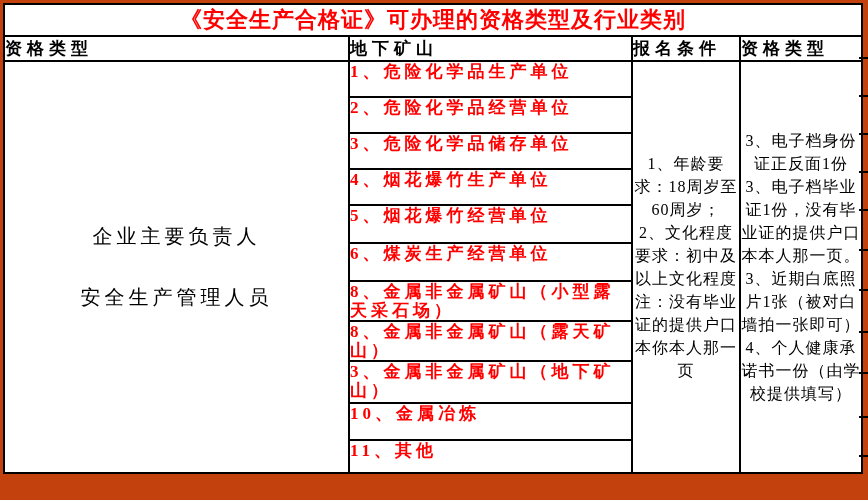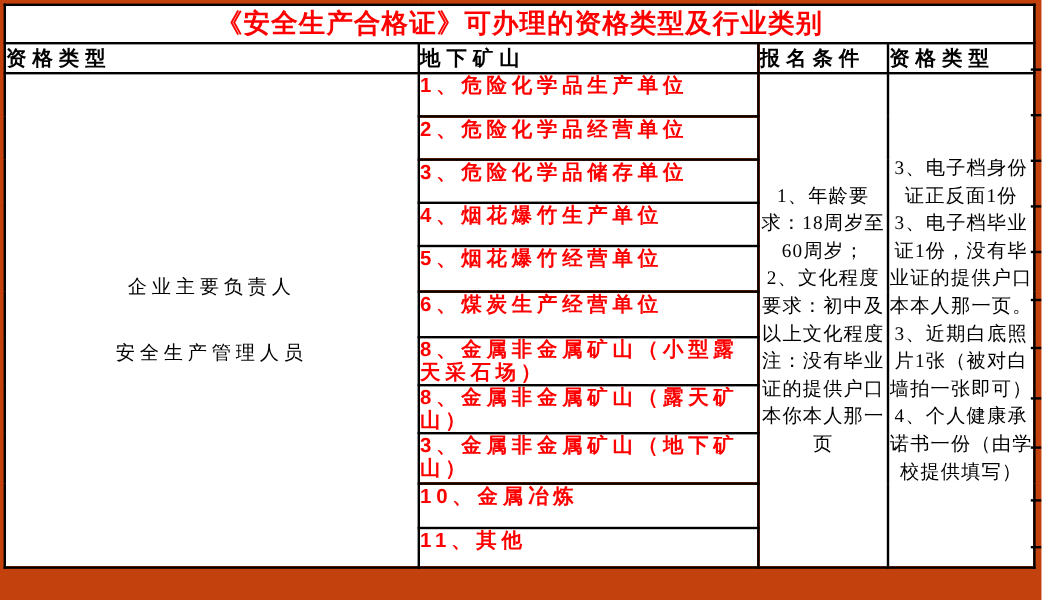--- a/index.html
+++ b/index.html
@@ -47,30 +47,30 @@
     letter-spacing: 5px;
     color: #000000;
     text-align: left;
     vertical-align: middle;
   }
   th.h-industry { text-align: left; padding-left: 3px; }
   .qual-cell {
     text-align: center;
     vertical-align: middle;
     font-family: "Liberation Serif", serif;
-    font-size: 16px;
+    font-size: 20px;
     letter-spacing: 4px;
     color: #000000;
   }
   .qual-line1 { margin-bottom: 34px; }
   .industry-cell {
     vertical-align: top;
     text-align: left;
     padding: 2px 2px 0 3px;
-    font-family: Liberation Sans, sans-serif;
+    font-family: Liberation Serif, serif;
     font-weight: bold;
     font-size: 17px;
     letter-spacing: 4px;
     line-height: 19px;
     color: #ff0000;
   }
   .cond-cell, .mat-cell {
     vertical-align: middle;
     text-align: center;
     font-family: "Liberation Serif", serif;

